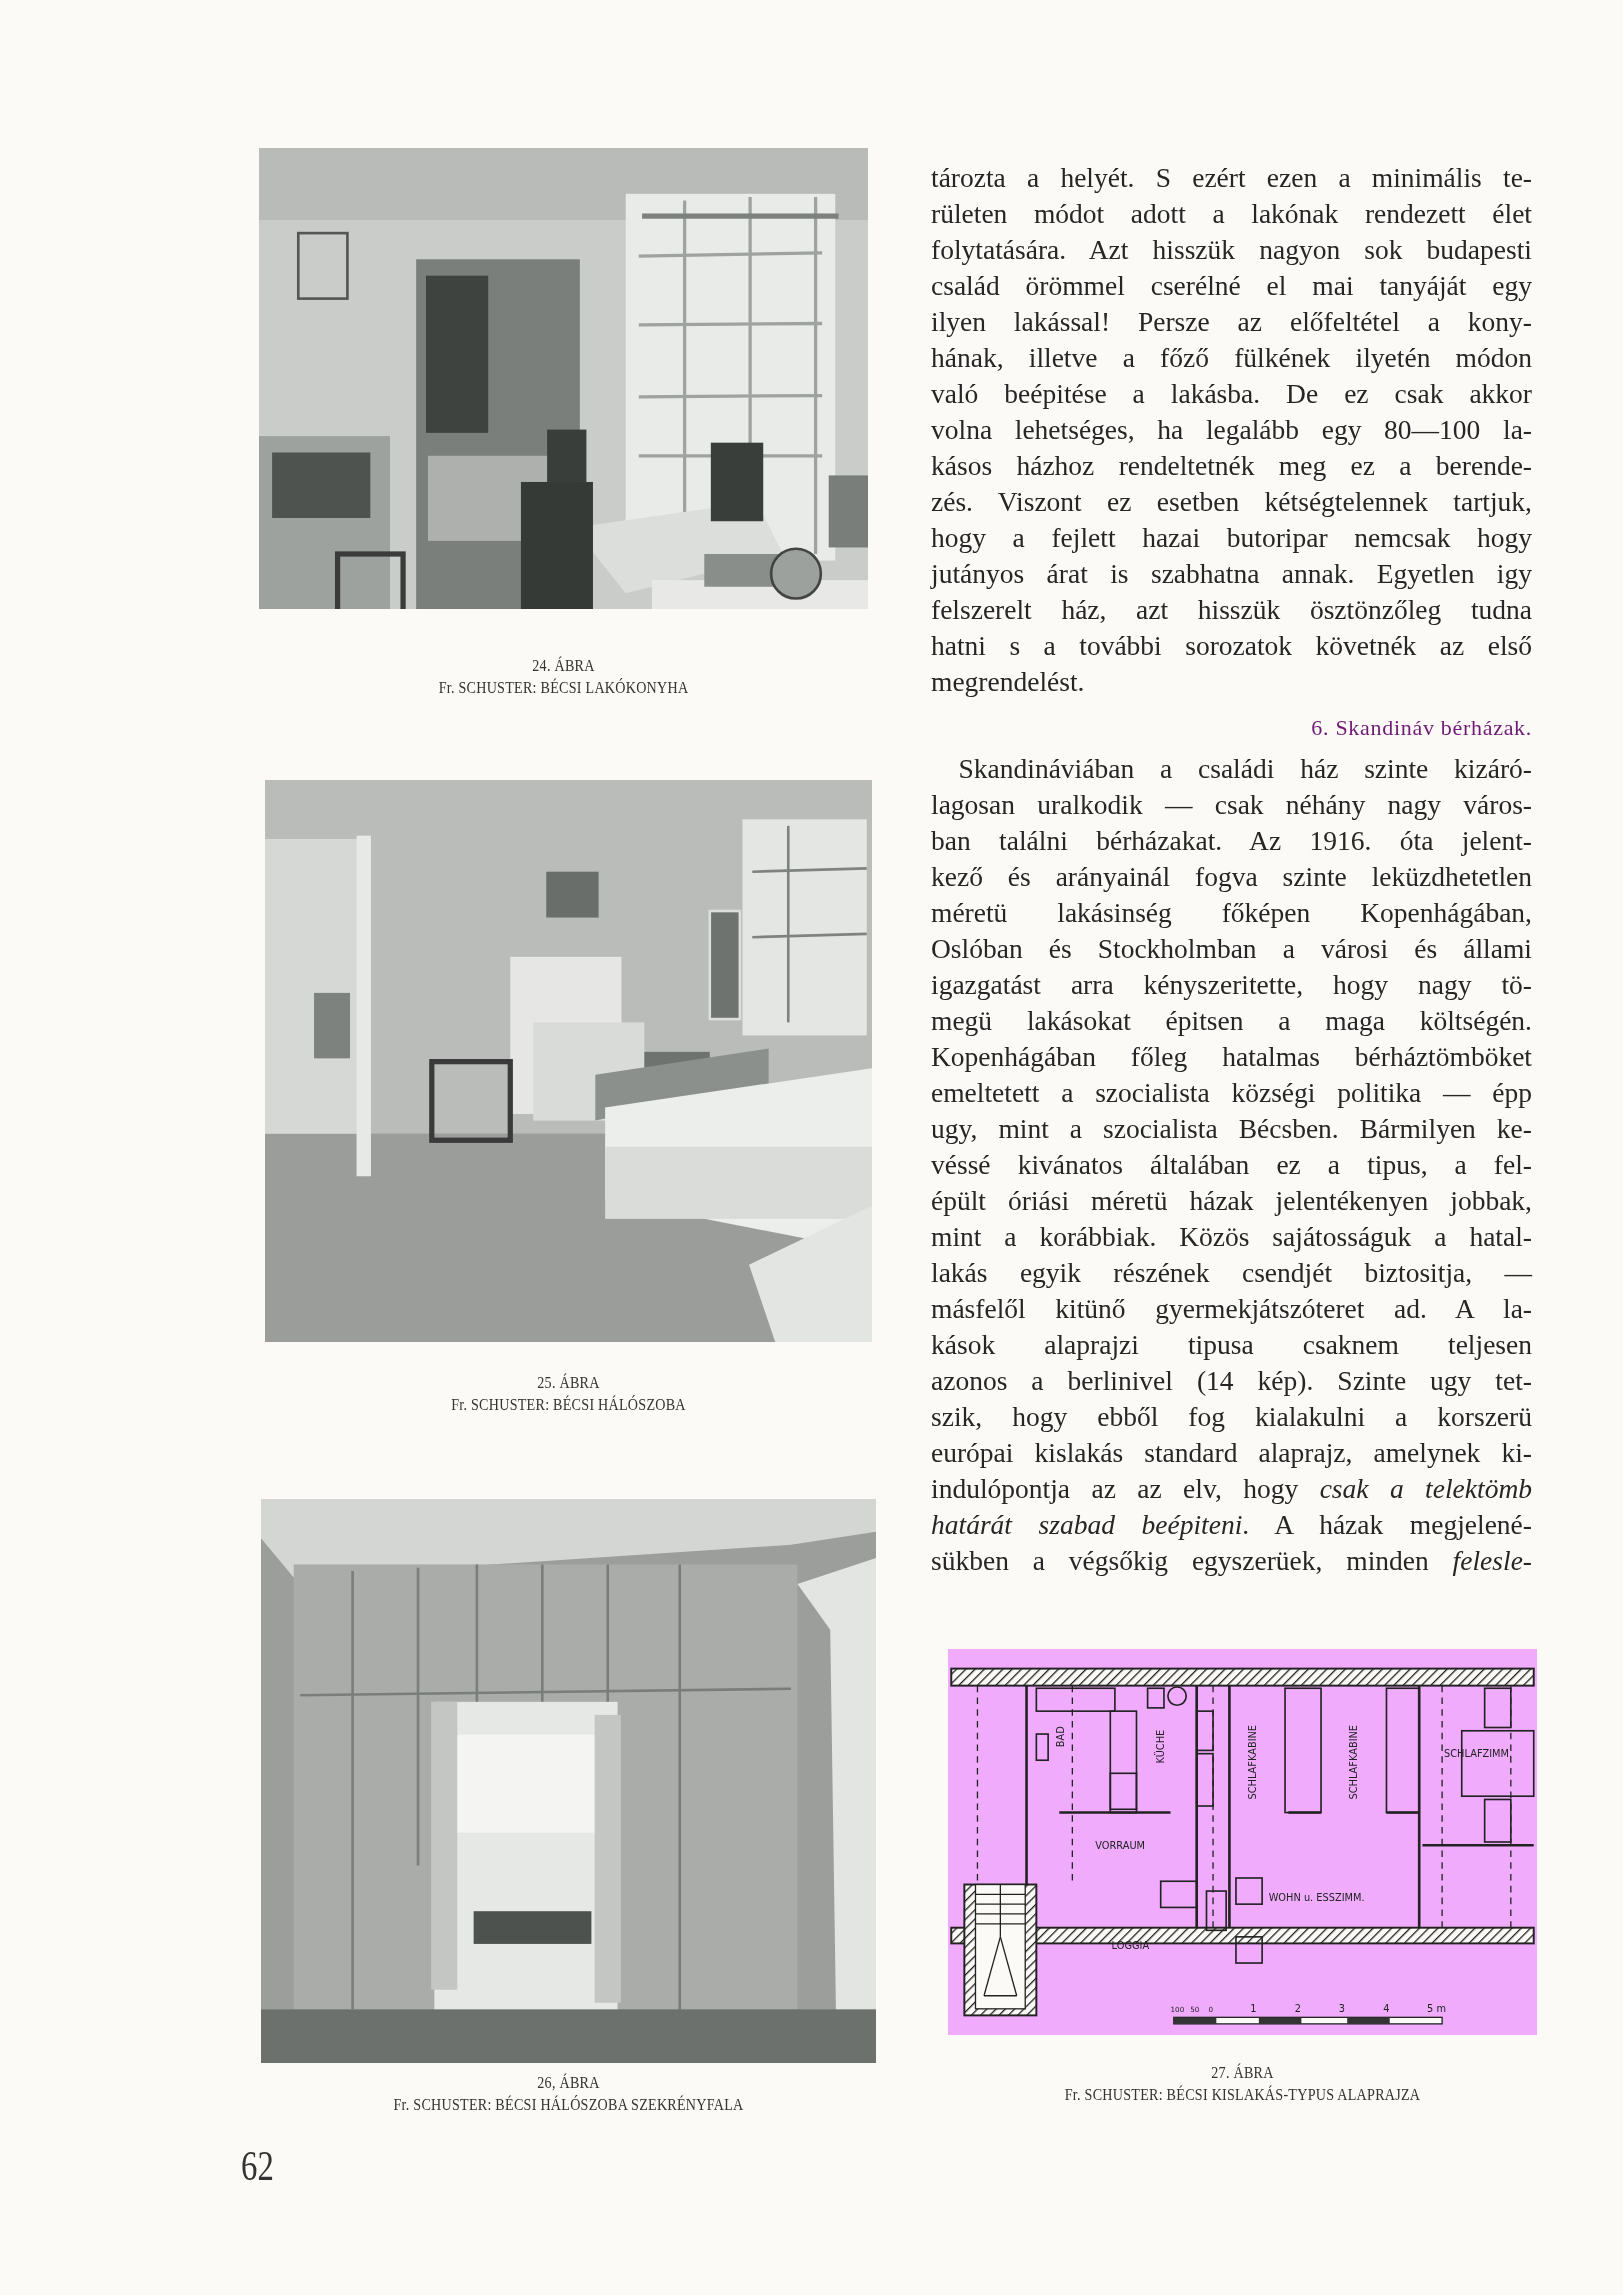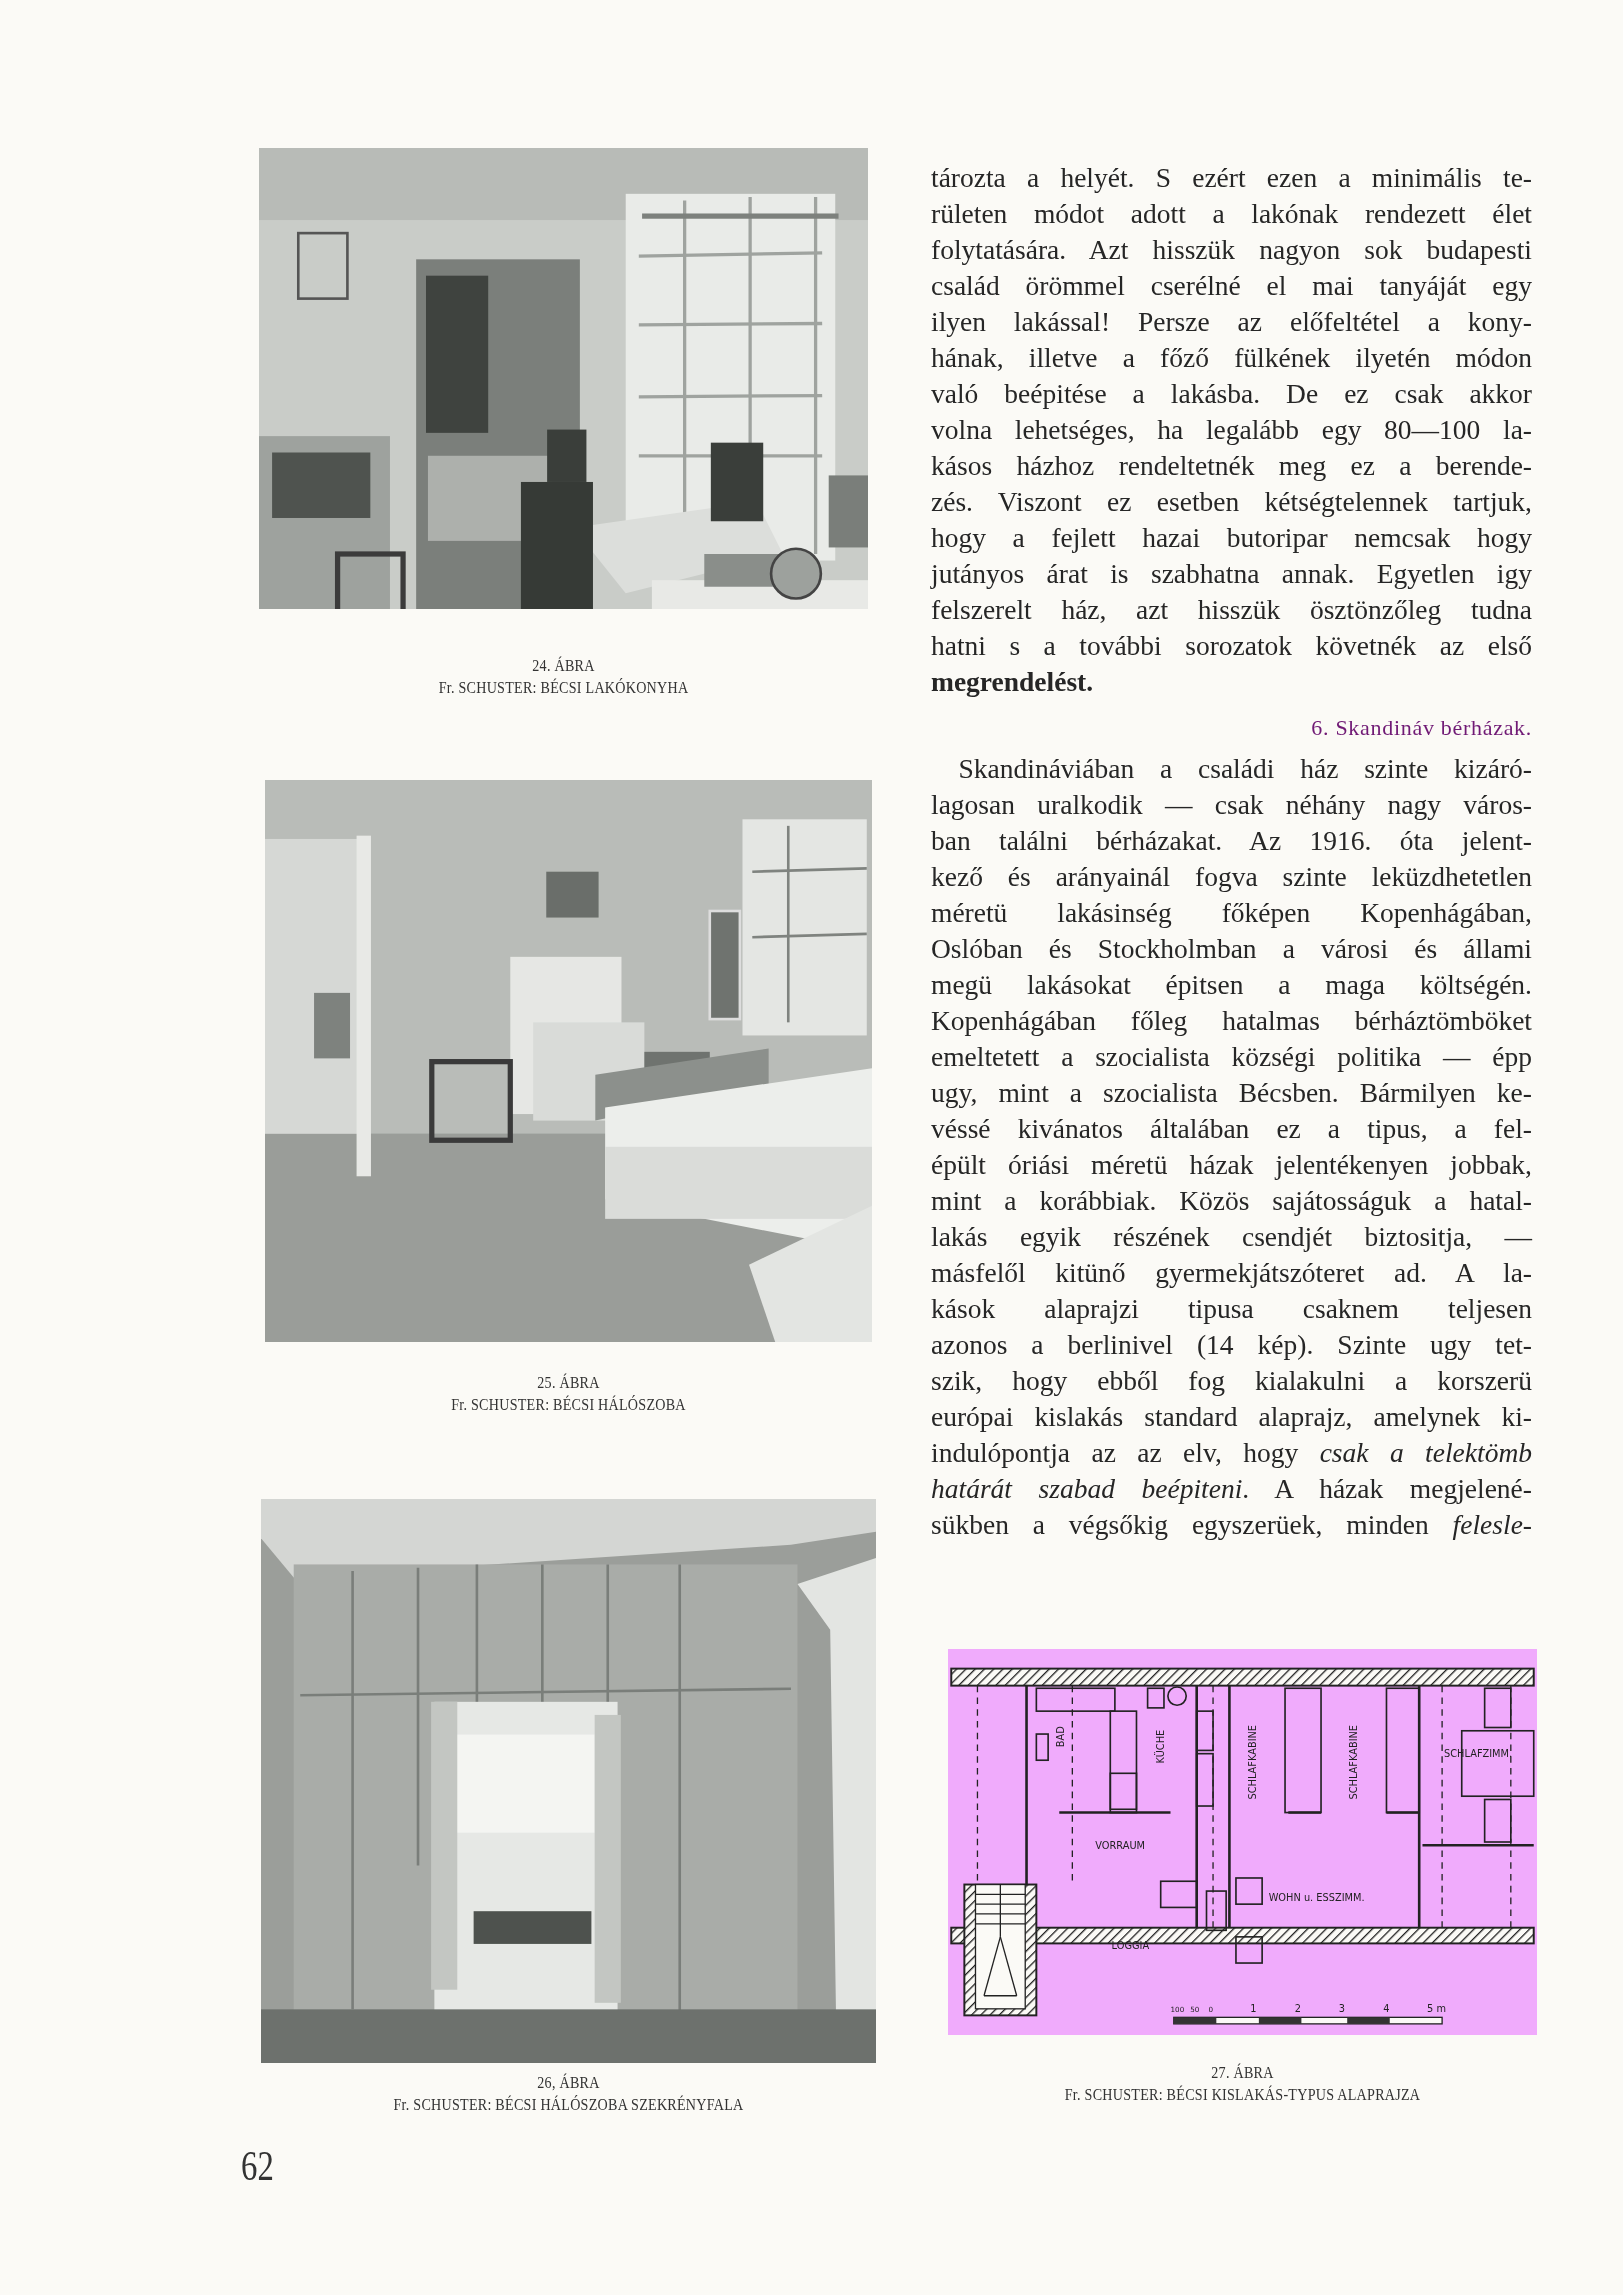--- a/index.html
+++ b/index.html
@@ -22,21 +22,21 @@
     font-size:42px; color:#333; transform:scaleX(0.78); transform-origin:left;
   }
   .textcol {
     position:absolute; left:931px; top:160px; width:601px;
     font-size:27.5px; line-height:36px; color:#262626;
   }
   .textcol .line {
     display:block; height:36px; white-space:nowrap;
     text-align:justify; text-align-last:justify;
   }
-  .textcol .line.last { text-align-last:left;font-weight:bold; }
+  .textcol .line.last { text-align-last:left; }
   .textcol .line.indent { padding-left:27.5px; }
   .textcol .heading {
     display:block; text-align:right; font-size:22px;
     height:51px; line-height:55px; letter-spacing:0.7px; color:#701a75;
   }
   .textcol em { font-style:italic; }
   .plan { position:absolute; left:948px; top:1649px; width:589px; height:386px; background:#f0abfc; }
   .plan svg { width:100%; height:100%; display:block; }
   .plan-label { font-family:"DejaVu Sans",sans-serif; font-size:15px; fill:#222; }
 </style>
@@ -162,20 +162,21 @@
 
   <span class="heading">6. Skandináv bérházak.</span>
 
   <div>
     <span class="line indent">Skandináviában a családi ház szinte kizáró-</span>
     <span class="line">lagosan uralkodik — csak néhány nagy város-</span>
     <span class="line">ban találni bérházakat. Az 1916. óta jelent-</span>
     <span class="line">kező és arányainál fogva szinte leküzdhetetlen</span>
     <span class="line">méretü lakásinség főképen Kopenhágában,</span>
     <span class="line">Oslóban és Stockholmban a városi és állami</span>
+    <span class="line">igazgatást arra kényszeritette, hogy nagy tö-</span>
     <span class="line">megü lakásokat épitsen a maga költségén.</span>
     <span class="line">Kopenhágában főleg hatalmas bérháztömböket</span>
     <span class="line">emeltetett a szocialista községi politika — épp</span>
     <span class="line">ugy, mint a szocialista Bécsben. Bármilyen ke-</span>
     <span class="line">véssé kivánatos általában ez a tipus, a fel-</span>
     <span class="line">épült óriási méretü házak jelentékenyen jobbak,</span>
     <span class="line">mint a korábbiak. Közös sajátosságuk a hatal-</span>
     <span class="line">lakás egyik részének csendjét biztositja, —</span>
     <span class="line">másfelől kitünő gyermekjátszóteret ad. A la-</span>
     <span class="line">kások alaprajzi tipusa csaknem teljesen</span>

